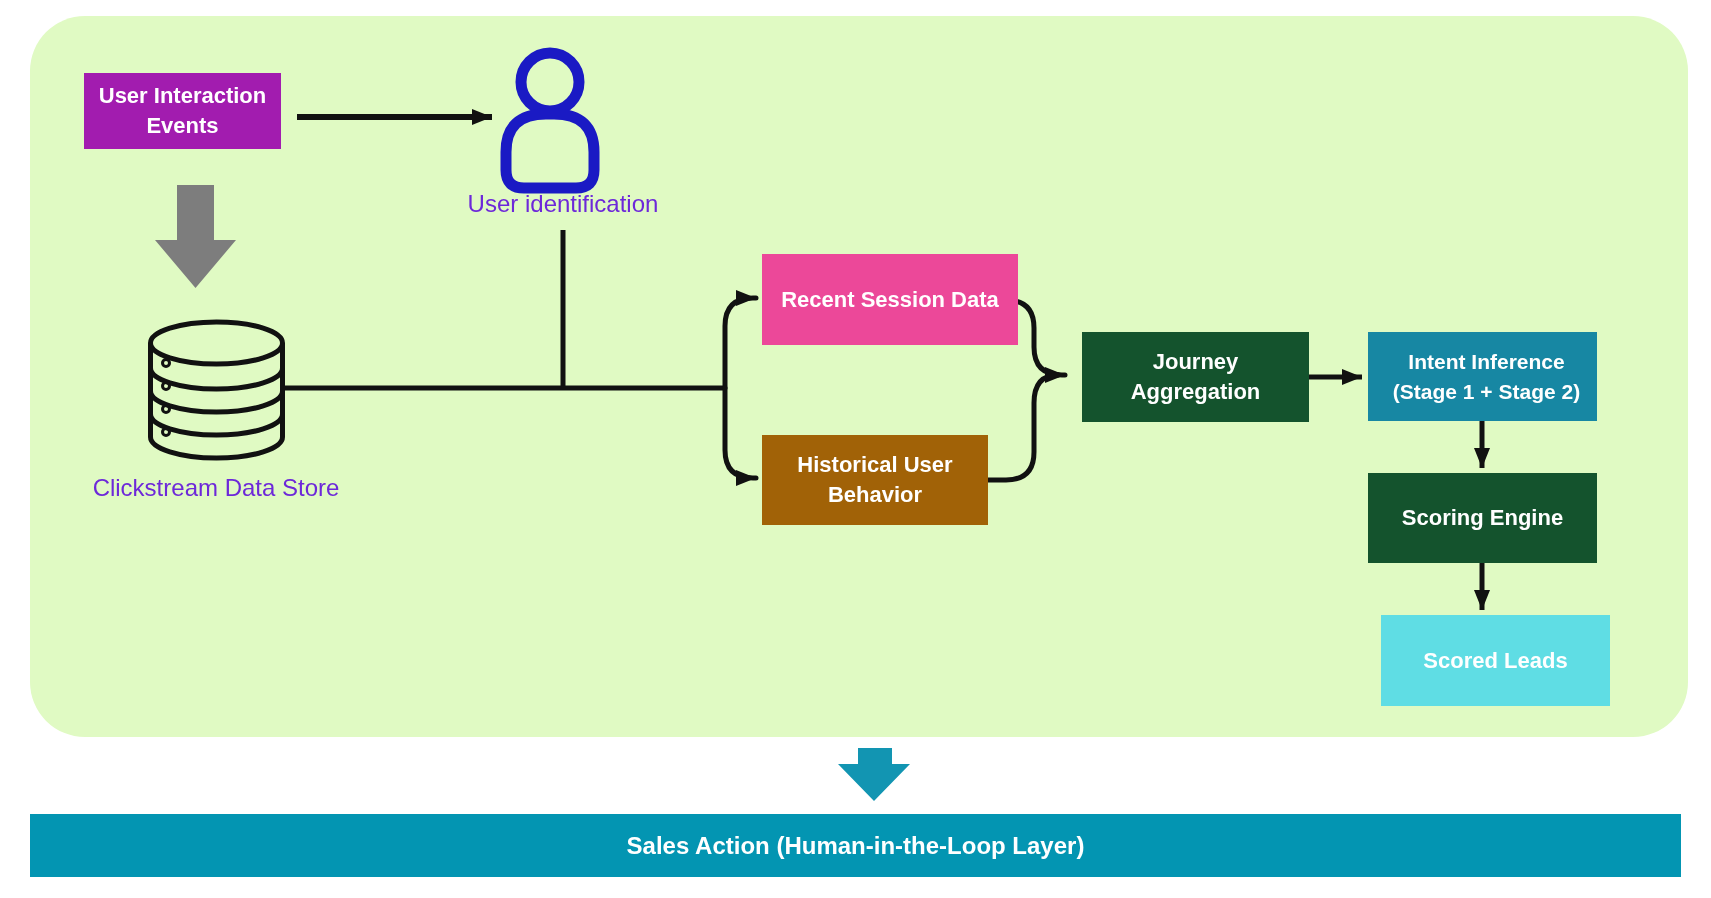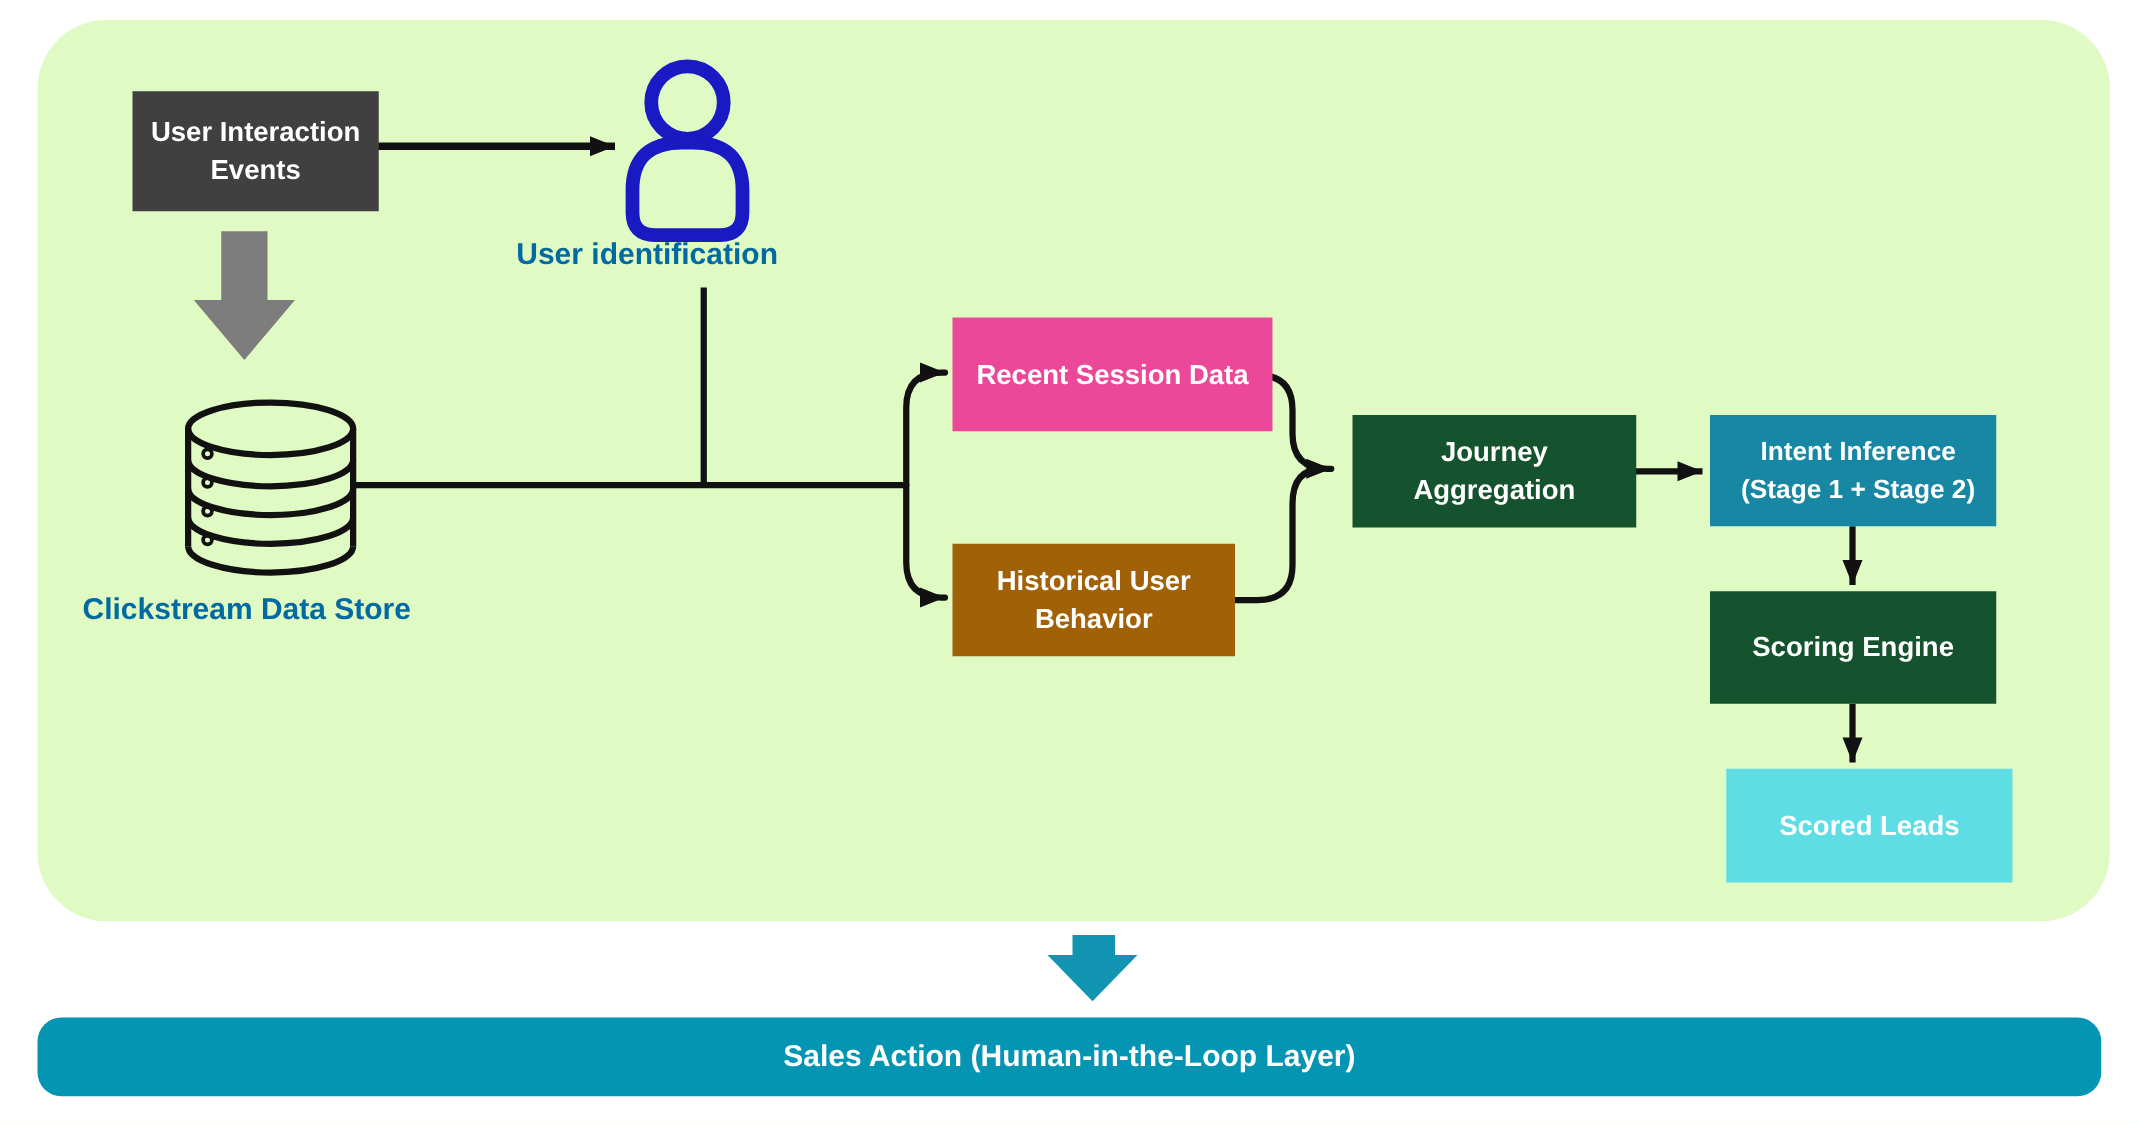--- a/index.html
+++ b/index.html
@@ -11,21 +11,21 @@
     position:absolute;left:30px;top:16px;width:1658px;height:721px;
     border-radius:55px;
   }
   .node{
     position:absolute;display:flex;align-items:center;justify-content:center;
     text-align:center;color:#ffffff;font-weight:700;font-size:22px;line-height:1.35;
     padding:4px 8px;box-sizing:border-box;
   }
   .node-small{font-size:21px;line-height:1.4;}
   .icon-label{
-    position:absolute;text-align:left;color:#0369a1;font-weight:700;font-size:24px;
+    position:absolute;text-align:center;color:#6d28d9;font-weight:400;font-size:24px;
   }
   .banner{
     position:absolute;left:30px;top:814px;width:1651px;height:63px;
     display:flex;align-items:center;justify-content:center;
     color:#ffffff;font-weight:700;font-size:24px;
   }
   svg.overlay{position:absolute;left:0;top:0;pointer-events:none;}
 </style>
 </head>
 <body>
@@ -98,21 +98,21 @@
       <path d="M150.5,368 A66,21 0 0 0 282.5,368"></path>
       <path d="M150.5,391 A66,21 0 0 0 282.5,391"></path>
       <path d="M150.5,414 A66,21 0 0 0 282.5,414"></path>
       <circle cx="166" cy="363" r="3.5" stroke-width="3"></circle>
       <circle cx="166" cy="386" r="3.5" stroke-width="3"></circle>
       <circle cx="166" cy="409" r="3.5" stroke-width="3"></circle>
       <circle cx="166" cy="432" r="3.5" stroke-width="3"></circle>
     </g>
   </svg>
 
-  <div class="node" style="left: 106px; top: 73px; width: 197px; height: 96px; background-color: #404040;">
+  <div class="node" style="left: 84px; top: 73px; width: 197px; height: 76px; background-color: #a21caf;">
     <span>User Interaction Events</span>
   </div>
 
   <div class="icon-label" style="left:413px;top:190px;width:300px;">User identification</div>
 
   <div class="icon-label" style="left:66px;top:474px;width:300px;">Clickstream Data Store</div>
 
   <div class="node" style="left: 762px; top: 254px; width: 256px; height: 91px; background-color: #ec4899;">
     <span>Recent Session Data</span>
   </div>
@@ -130,17 +130,17 @@
   </div>
 
   <div class="node" style="left: 1368px; top: 473px; width: 229px; height: 90px; background-color: #14532d;">
     <span>Scoring Engine</span>
   </div>
 
   <div class="node" style="left: 1368px; top: 615px; width: 229px; height: 91px; background-color: rgb(95, 221, 228); margin-left: 13px;">
     <span>Scored Leads</span>
   </div>
 
-  <div class="banner" style="background-color: rgb(3, 149, 178); border-radius: 19px;">
+  <div class="banner" style="background-color: rgb(3, 149, 178);">
     <span>Sales Action (Human-in-the-Loop Layer)</span>
   </div>
 
 </div>
 
 </body></html>

